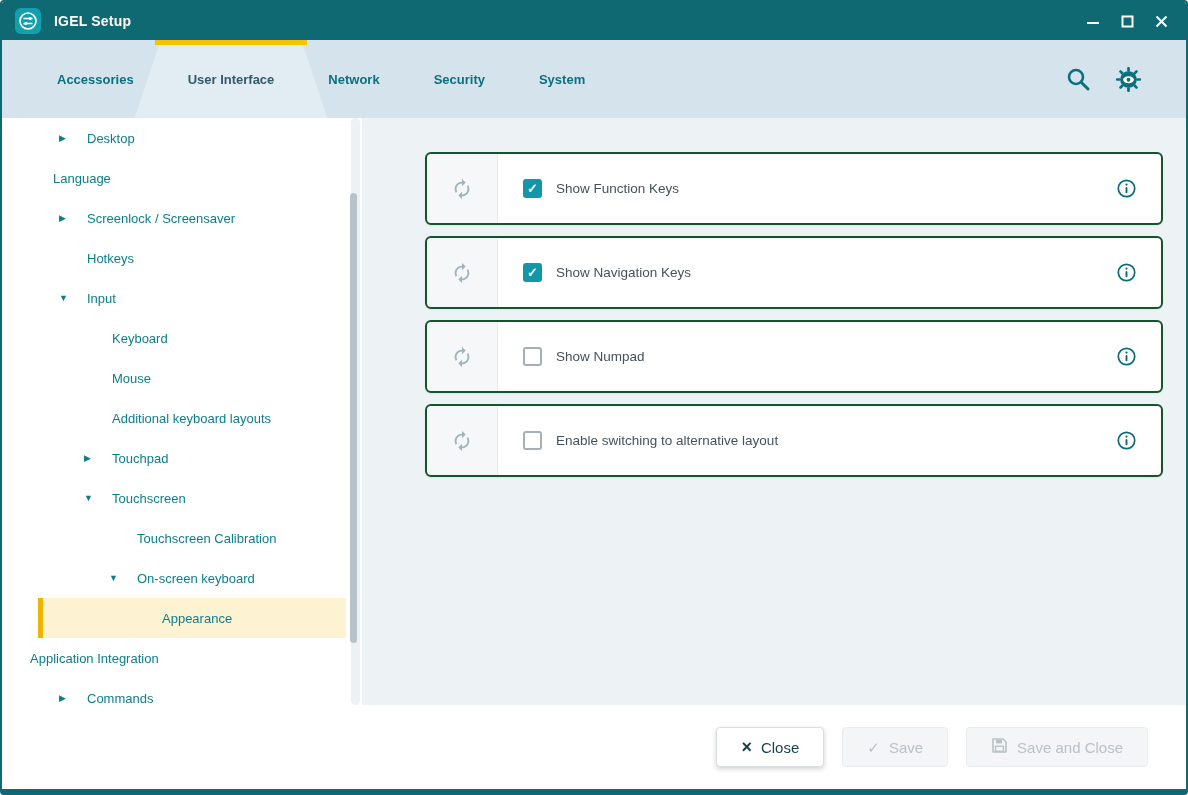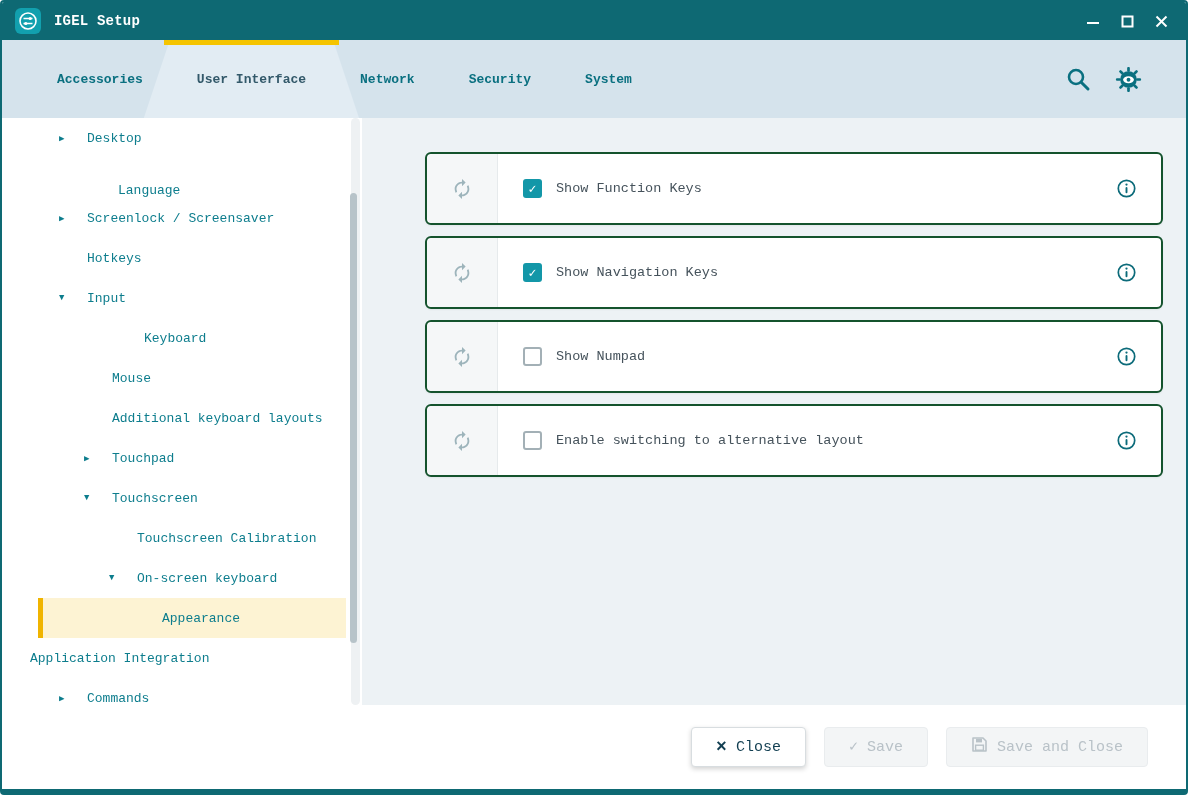--- a/index.html
+++ b/index.html
@@ -1,18 +1,18 @@
 <!DOCTYPE html>
 <html><head>
 <meta charset="utf-8">
 <style>
   * { margin:0; padding:0; box-sizing:border-box; }
   html,body { width:1188px; height:795px; background:#fff; font-family:"Liberation Sans",sans-serif; }
   .window { width:1188px; height:795px; border:2px solid #0e6973; border-bottom-width:6px; border-radius:4px;
-            overflow:hidden; display:flex; flex-direction:column; background:#fff;font-family:Liberation Mono, monospace; }
+            overflow:hidden; display:flex; flex-direction:column; background:#fff; }
 
   
   .titlebar { height:38px; background:#0e6973; display:flex; align-items:center; padding:0 10px; flex:0 0 auto; }
   .logo { width:27px; height:27px; margin-left:2px; display:flex; align-items:center; justify-content:center; }
   .title { color:#fff; font-size:14px; font-weight:bold; margin-left:13px; letter-spacing:.2px; }
   .win-controls { margin-left:auto; display:flex; align-items:center; gap:4px; }
   .win-btn { width:30px; height:28px; display:flex; align-items:center; justify-content:center; cursor:pointer; }
 
   
   .tabbar { height:78px; background:#d5e3ec; display:flex; align-items:stretch; padding-left:28px; position:relative; flex:0 0 auto; }
@@ -142,37 +142,37 @@
     </div>
   </div>
 
   <div class="main">
     <div class="sidebar">
       <div>
           <div class="side-item" style="padding-left: 57px;">
             <span class="tree-arrow">▶</span>
             <span class="side-label">Desktop</span>
           </div>
-          <div class="side-item" style="padding-left: 88px; align-items: flex-end;">
+          <div class="side-item" style="padding-left: 23px;">
             <span class="tree-arrow"></span>
             <span class="side-label">Language</span>
           </div>
           <div class="side-item" style="padding-left: 57px;">
             <span class="tree-arrow">▶</span>
             <span class="side-label">Screenlock / Screensaver</span>
           </div>
           <div class="side-item" style="padding-left: 57px;">
             <span class="tree-arrow"></span>
             <span class="side-label">Hotkeys</span>
           </div>
           <div class="side-item" style="padding-left: 57px;">
             <span class="tree-arrow">▼</span>
             <span class="side-label">Input</span>
           </div>
-          <div class="side-item" style="padding-left: 114px;">
+          <div class="side-item" style="padding-left: 82px;">
             <span class="tree-arrow"></span>
             <span class="side-label">Keyboard</span>
           </div>
           <div class="side-item" style="padding-left: 82px;">
             <span class="tree-arrow"></span>
             <span class="side-label">Mouse</span>
           </div>
           <div class="side-item" style="padding-left: 82px;">
             <span class="tree-arrow"></span>
             <span class="side-label">Additional keyboard layouts</span>

